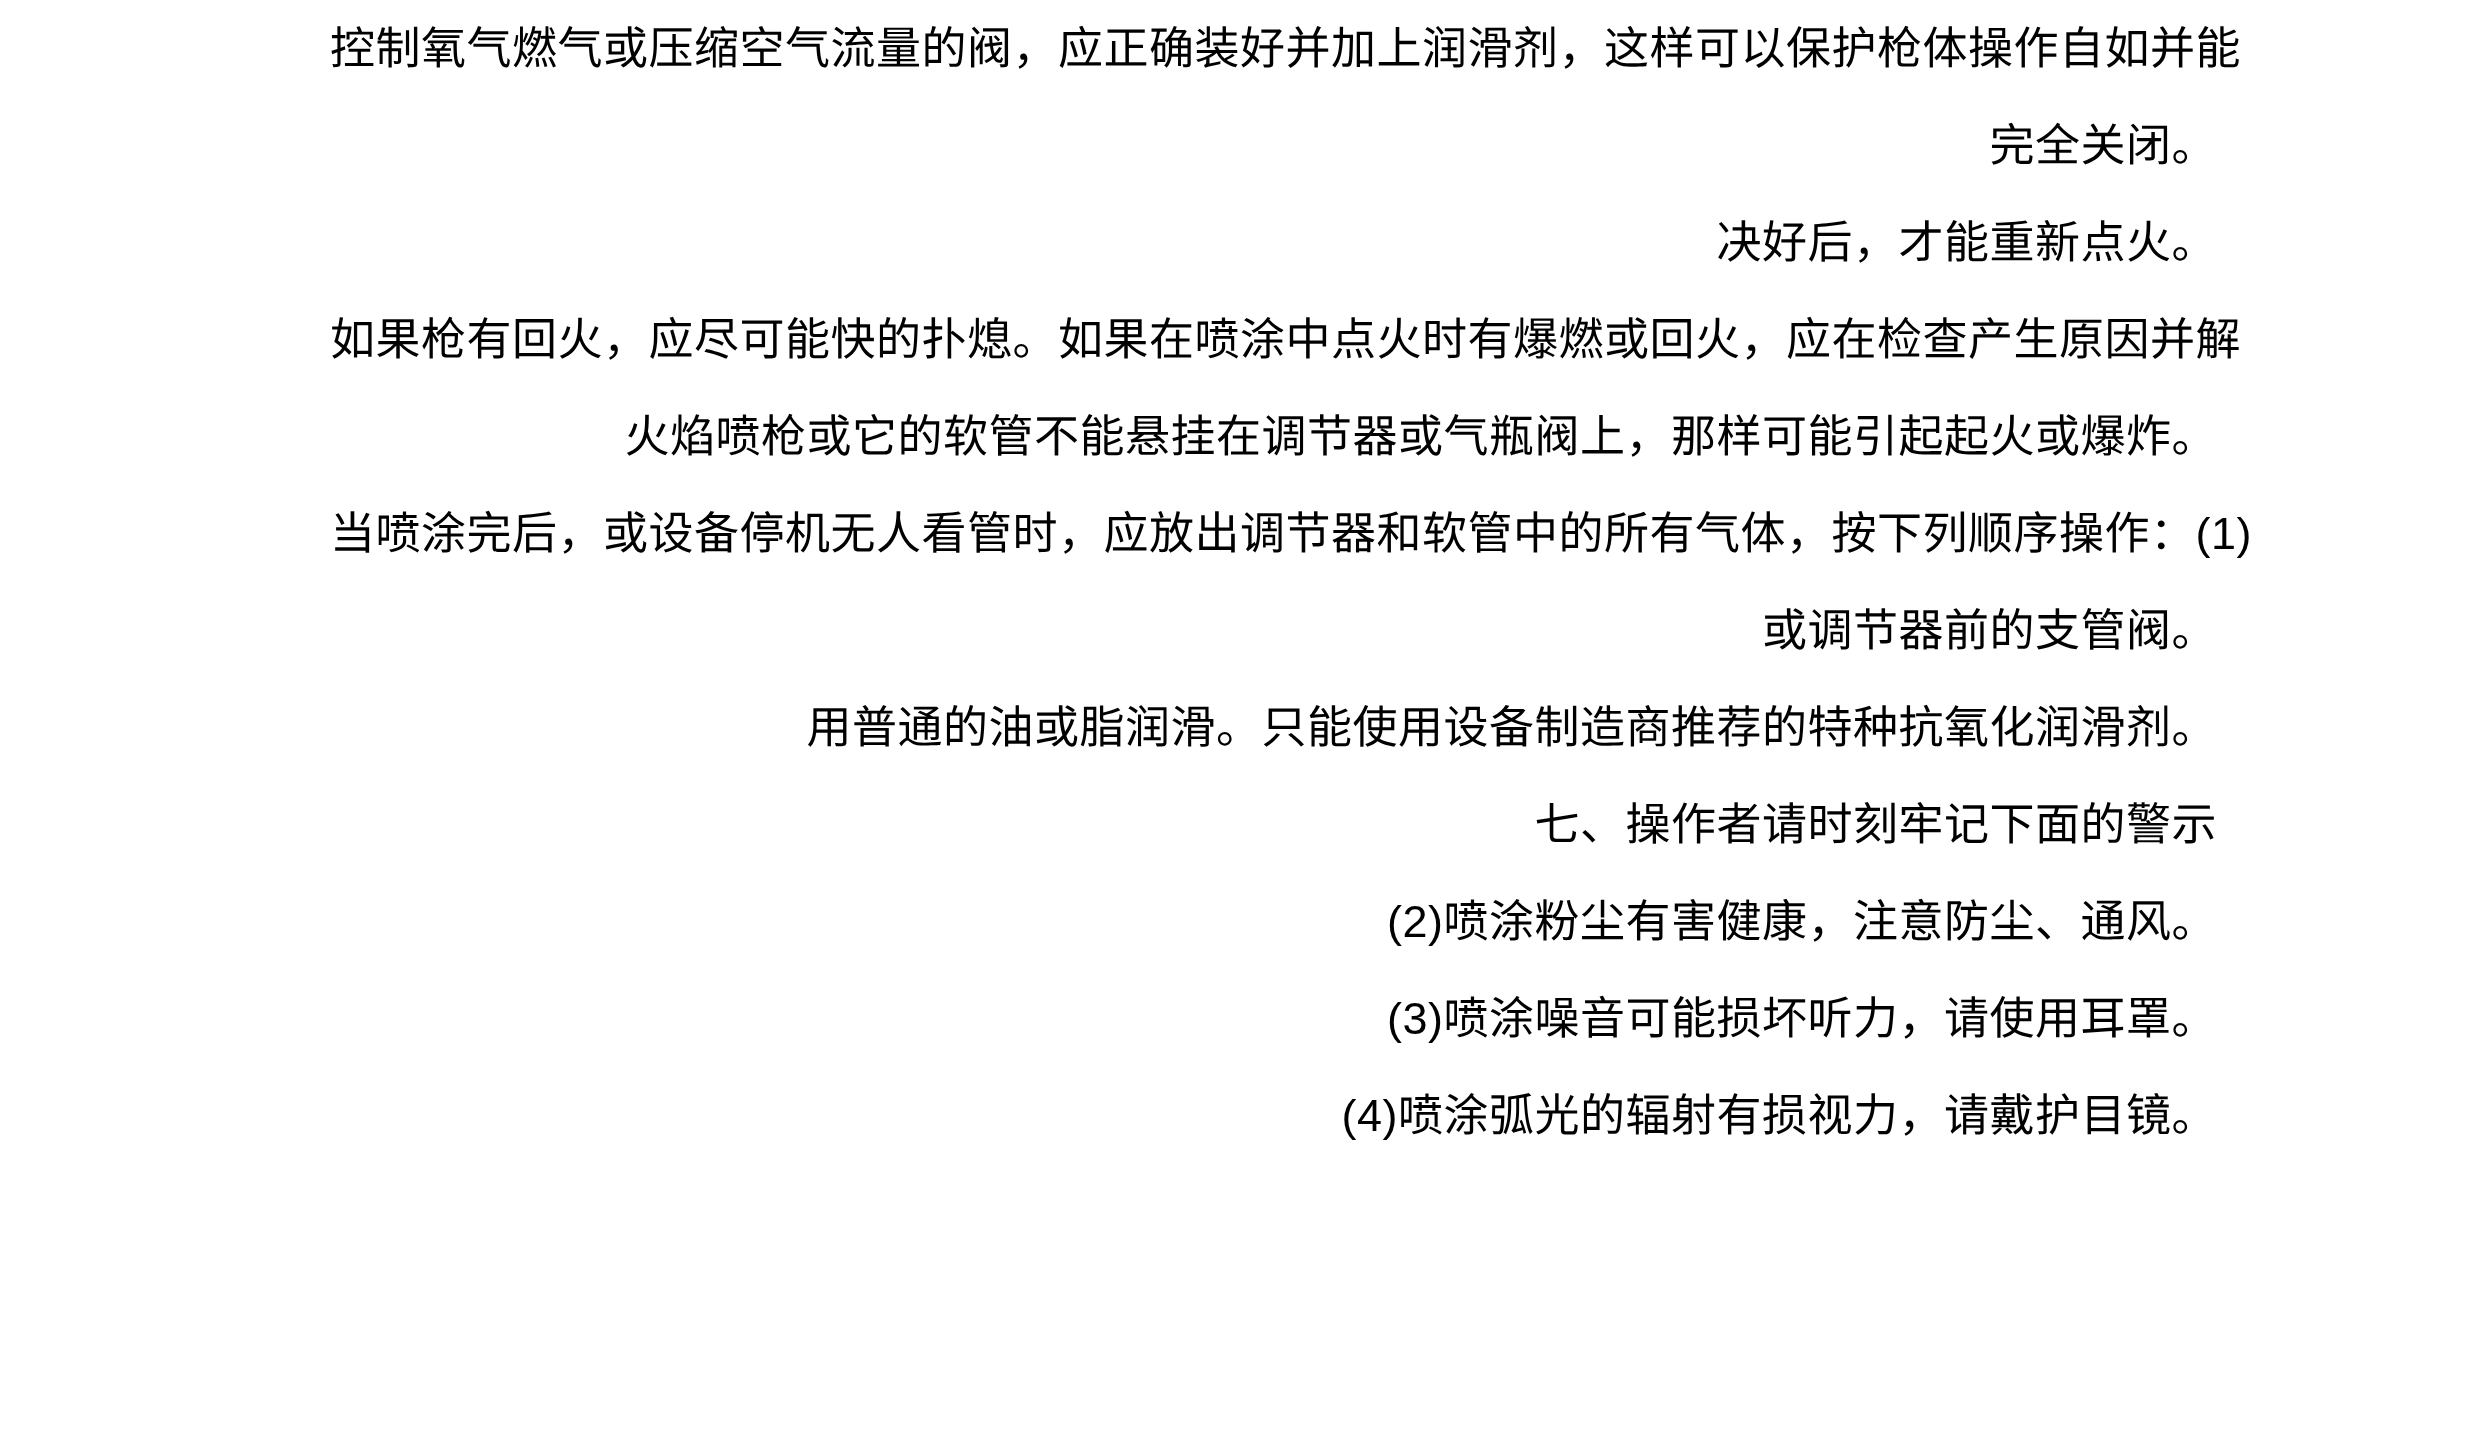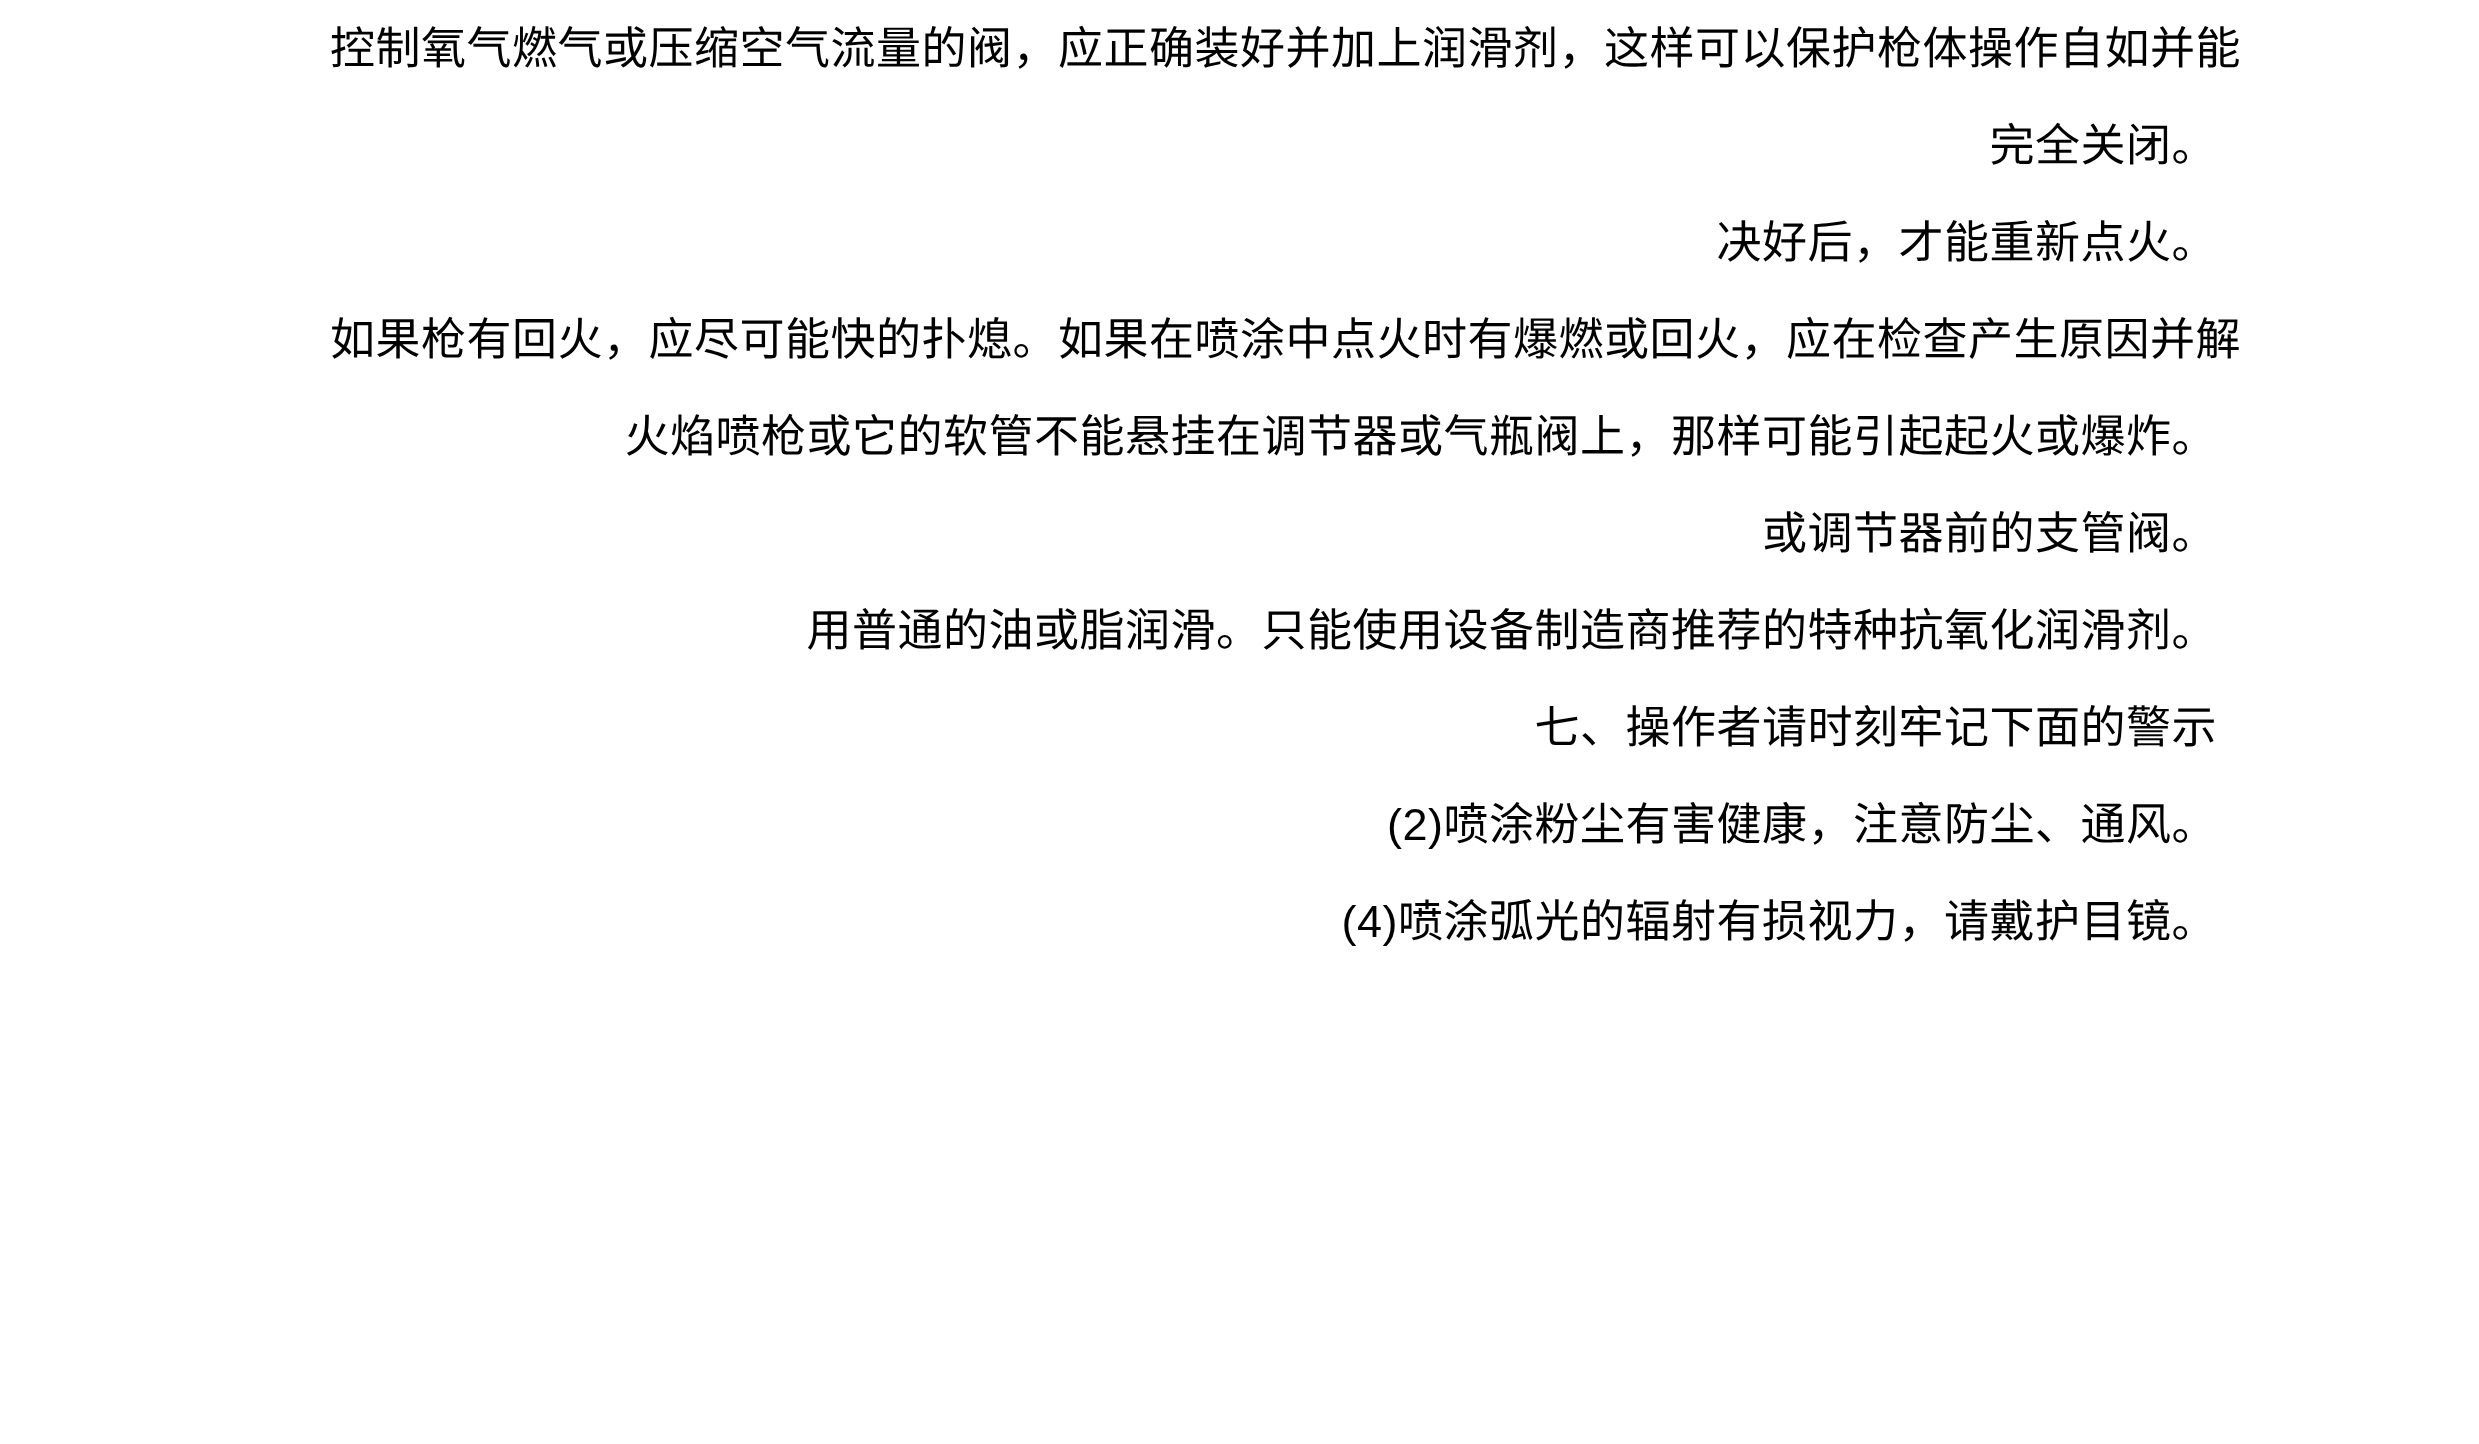--- a/index.html
+++ b/index.html
@@ -47,18 +47,20 @@
 </style>
 </head>
 <body>
 
 <div class="page" lang="zh-CN">
   <div class="line indent justify">控制氧气燃气或压缩空气流量的阀，应正确装好并加上润滑剂，这样可以保护枪体操作自如并能</div>
   <div class="line">完全关闭。</div>
   <div class="line">决好后，才能重新点火。</div>
   <div class="line indent justify">如果枪有回火，应尽可能快的扑熄。如果在喷涂中点火时有爆燃或回火，应在检查产生原因并解</div>
   <div class="line indent">火焰喷枪或它的软管不能悬挂在调节器或气瓶阀上，那样可能引起起火或爆炸。</div>
+  <div class="line indent justify">当喷涂完后，或设备停机无人看管时，应放出调节器和软管中的所有气体，按下列顺序操作：(1)</div>
   <div class="line">或调节器前的支管阀。</div>
   <div class="line">用普通的油或脂润滑。只能使用设备制造商推荐的特种抗氧化润滑剂。</div>
   <div class="line indent">七、操作者请时刻牢记下面的警示</div>
   <div class="line indent-deep">(2)喷涂粉尘有害健康，注意防尘、通风。</div>
+  <div class="line indent-deep">(3)喷涂噪音可能损坏听力，请使用耳罩。</div>
   <div class="line indent-deep">(4)喷涂弧光的辐射有损视力，请戴护目镜。</div>
 </div>
 
 </body></html>

